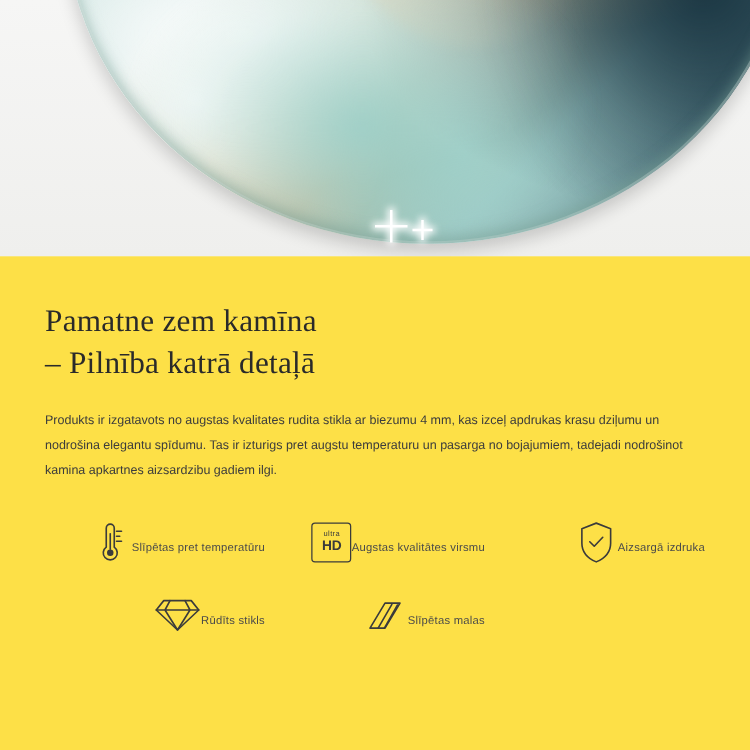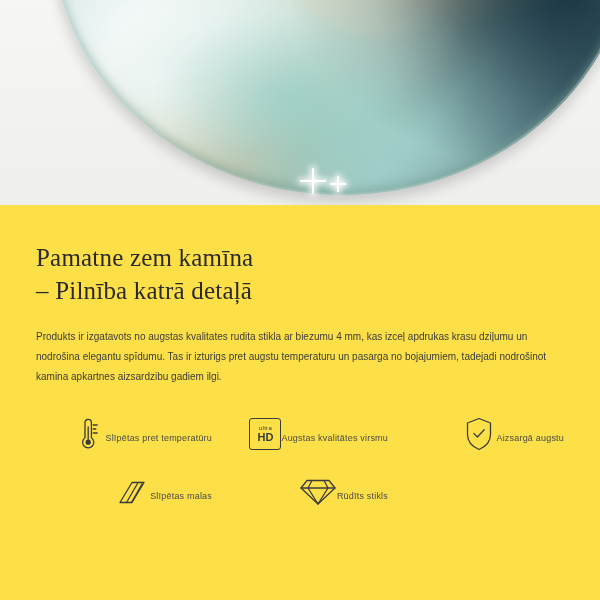--- a/index.html
+++ b/index.html
@@ -251,39 +251,39 @@
         <div class="cap">Augstas kvalitātes virsmu</div>
       </div>
 
       <div class="feature">
         <div class="ic">
           <svg width="34" height="38" viewBox="0 0 34 38">
             <path class="stroke" d="M17 3.5 5.5 8v11.5c0 7.2 5 12.2 11.5 15 6.5-2.8 11.5-7.8 11.5-15V8z"></path>
             <path class="stroke" d="M11.8 18.4l3.6 3.6 6.8-7.2"></path>
           </svg>
         </div>
-        <div class="cap">Aizsargā augstu</div>
+        <div class="cap">Aizsargā izdruka</div>
+      </div>
+
+      <div class="feature">
+        <div class="ic">
+          <svg width="38" height="34" viewBox="0 0 38 34">
+            <path class="stroke" d="M8 5.5h22l6 7.5-17 16-17-16z"></path>
+            <path class="stroke" d="M2 13h34M13 5.5l-4 7.5 10 16M25 5.5l4 7.5-10 16"></path>
+          </svg>
+        </div>
+        <div class="cap">Rūdīts stikls</div>
       </div>
 
       <div class="feature">
         <div class="ic">
           <svg width="36" height="32" viewBox="0 0 36 32">
             <path class="stroke" d="M6 26.5 18 6.5h12L18 26.5z"></path>
             <path class="stroke" d="M12.5 26.5 23.5 7.5M17.5 26.5 28 8"></path>
           </svg>
         </div>
         <div class="cap">Slīpētas malas</div>
       </div>
 
-      <div class="feature">
-        <div class="ic">
-          <svg width="38" height="34" viewBox="0 0 38 34">
-            <path class="stroke" d="M8 5.5h22l6 7.5-17 16-17-16z"></path>
-            <path class="stroke" d="M2 13h34M13 5.5l-4 7.5 10 16M25 5.5l4 7.5-10 16"></path>
-          </svg>
-        </div>
-        <div class="cap">Rūdīts stikls</div>
-      </div>
-
 
     </div>
   </div>
 </div>
 
 </body></html>

